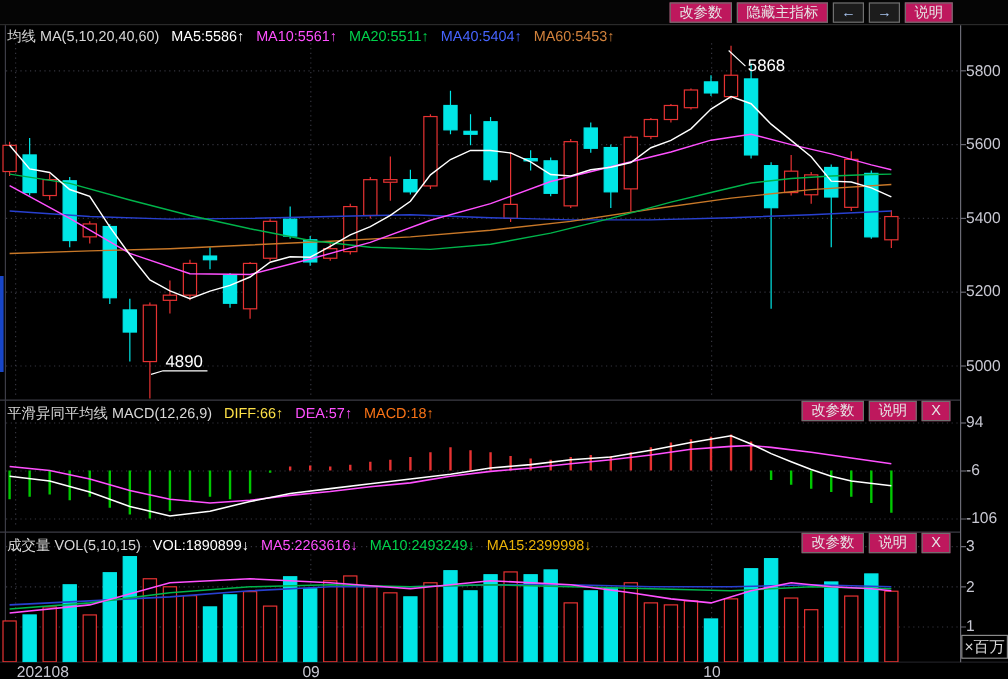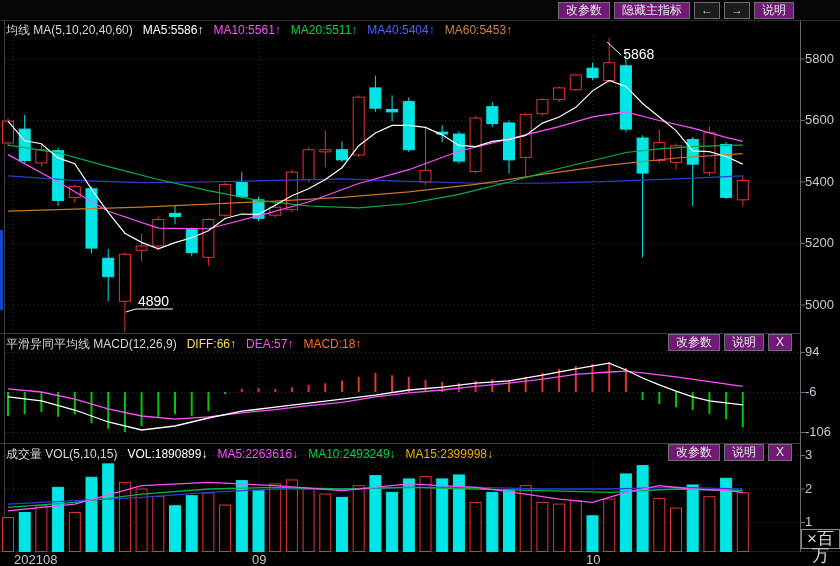--- a/index.html
+++ b/index.html
@@ -1,35 +1,35 @@
 <!DOCTYPE html>
 <html><head>
 <meta charset="utf-8">
 <style>
   html,body{margin:0;padding:0;background:#000;width:840px;height:566px;overflow:hidden;
     font-family:"Liberation Sans",sans-serif;position:relative;}
   .abs{position:absolute;}
   #title-bar{left:0;top:0;width:840px;height:20px;background:#050505;border-bottom:1px solid #2a2a2a;z-index:5;}
   #window-title{left:8px;top:3px;font-size:12px;color:#f0f0f0;font-weight:bold;white-space:nowrap;}
   .btn-row{display:flex;gap:4px;z-index:6;}
-  .btn{display:inline-block;border:1px solid #6f6f6f;background:#701a75;color:#e6e6e6;
+  .btn{display:inline-block;border:1px solid #6f6f6f;background:#be185d;color:#e6e6e6;
     font-size:12px;line-height:15px;height:17px;padding:0 7px;box-sizing:border-box;
     text-align:center;white-space:nowrap;cursor:default;}
   .btn.arrow{color:#a8c4f0;font-weight:bold;padding:0 6px;background:#1c1c1c;}
   #title-buttons{right:46px;top:2px;}
   #macd-buttons{right:48px;top:334px;}
   #vol-buttons{right:48px;top:444px;}
   .ind-row{left:6px;font-size:12px;white-space:nowrap;z-index:4;pointer-events:none;}
   .ind-row span{margin-right:10px;}
   #main-ind-row{top:22px;}
   #macd-ind-row{top:336px;}
   #vol-ind-row{top:446px;}
   .axis-label{font-size:13px;color:#c8c8d2;z-index:3;pointer-events:none;white-space:nowrap;}
   #unit-box{left:801px;top:529px;width:37px;height:18px;border:1px solid #8a8a8a;
-    font-size:17px;color:#d8d8d8;text-align:center;line-height:17px;z-index:3;background:#000;}
+    font-size:13px;color:#d8d8d8;text-align:center;line-height:17px;z-index:3;background:#000;}
   #chart-svg{left:0;top:0;z-index:1;}
   #bottom-bar{left:0;top:552px;width:840px;height:14px;background:#000;z-index:2;}
 </style>
 </head>
 <body>
 
 <svg id="chart-svg" class="abs" width="840" height="566">
     <defs>
       <clipPath id="mainClip">
         <rect x="0" y="34" width="800" height="298"></rect>

